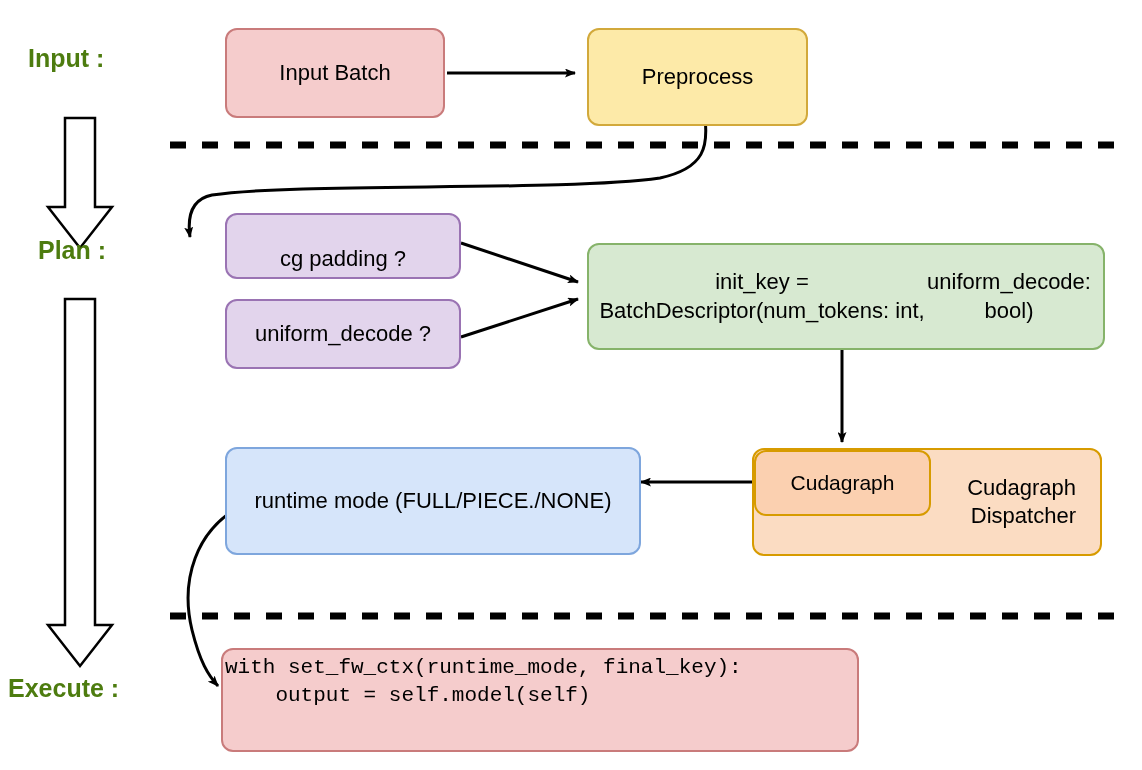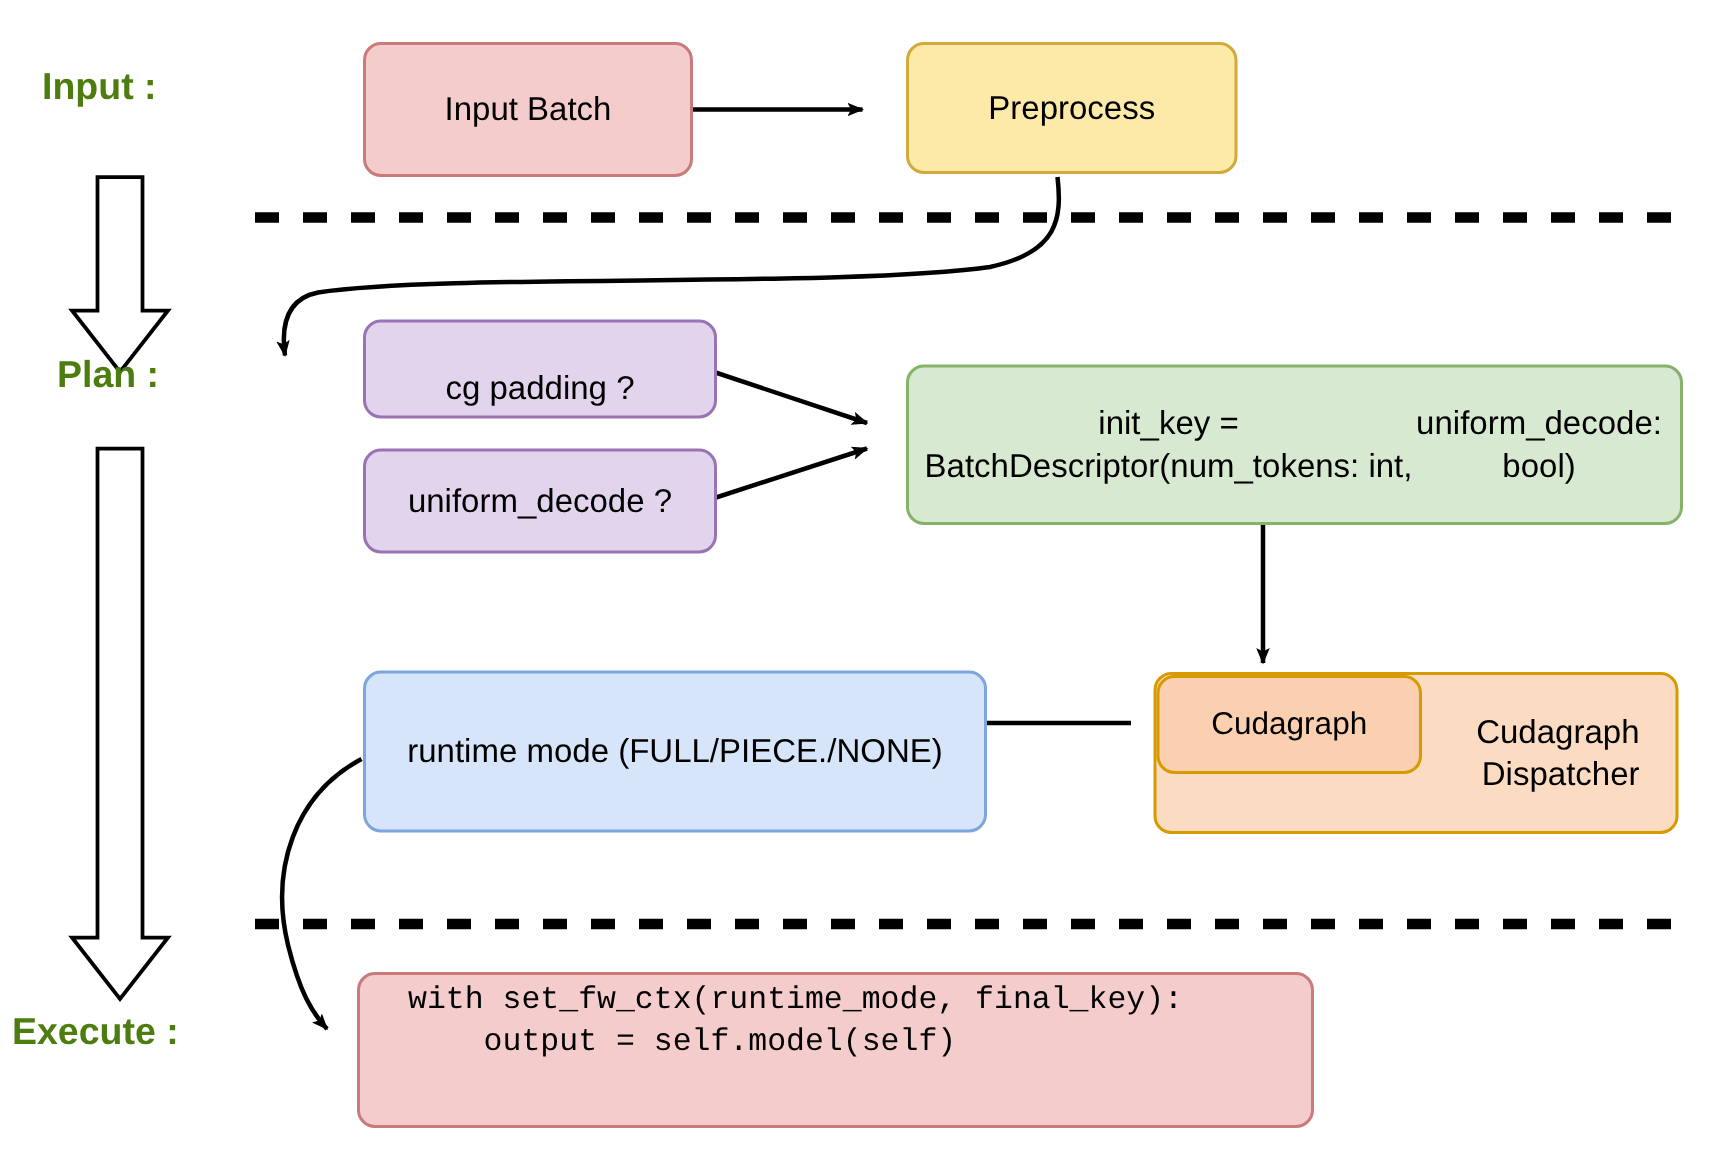--- a/index.html
+++ b/index.html
@@ -41,37 +41,36 @@
     border-style: solid;
     display: flex;
     align-items: center;
     justify-content: center;
     text-align: center;
     font-family: "Liberation Sans", sans-serif;
     font-size: 22px;
     line-height: 1.28;
     color: #000000;
     padding: 4px 10px;
-    margin-left: 17px;
   }
   .node-pink   { background: #f5cccc; border-color: #c97b7b; }
   .node-yellow { background: #fdeaa8; border-color: #d2a93b; }
   .node-purple { background: #e2d4ec; border-color: #9a73b3; }
   .node-green  { background: #d7e9d1; border-color: #86b36a; }
   .node-blue   { background: #d6e5fa; border-color: #7ea6dd; }
   .node-orange-outer { background: #fbdcc2; border-color: #d79b00; }
   .node-orange-inner { background: #fbd0b0; border-color: #d79b00; }
   .code-node {
     font-family: "Liberation Mono", monospace;
     font-size: 21px;
     line-height: 1.35;
     justify-content: flex-start;
     text-align: left;
     white-space: pre;
-    padding-left: 32px;
+    padding-left: 2px;
   }
   .node-inner-text { pointer-events: none; }
 </style>
 </head>
 <body>
 
 <div id="canvas">
 
   <svg class="layer" viewBox="0 0 1142 770">
     <defs>
@@ -106,21 +105,21 @@
   </svg>
 
   <div class="stage-label" style="left:28px; top:44px;">Input :</div>
   <div class="stage-label" style="left:38px; top:236px;">Plan :</div>
   <div class="stage-label" style="left:8px; top:674px;">Execute :</div>
 
   <div class="node node-pink" style="left:225px; top:28px; width:220px; height:90px;">
     <span class="node-inner-text">Input Batch</span>
   </div>
 
-  <div class="node node-yellow" style="left:587px; top:28px; width:221px; height:88px;">
+  <div class="node node-yellow" style="left:587px; top:28px; width:221px; height:98px;">
     <span class="node-inner-text">Preprocess</span>
   </div>
 
   <div class="node node-purple" style="left:225px; top:213px; width:236px; height:66px;align-items:flex-end;">
     <span class="node-inner-text">cg padding ?</span>
   </div>
 
   <div class="node node-purple" style="left:225px; top:299px; width:236px; height:70px;">
     <span class="node-inner-text">uniform_decode ?</span>
   </div>

